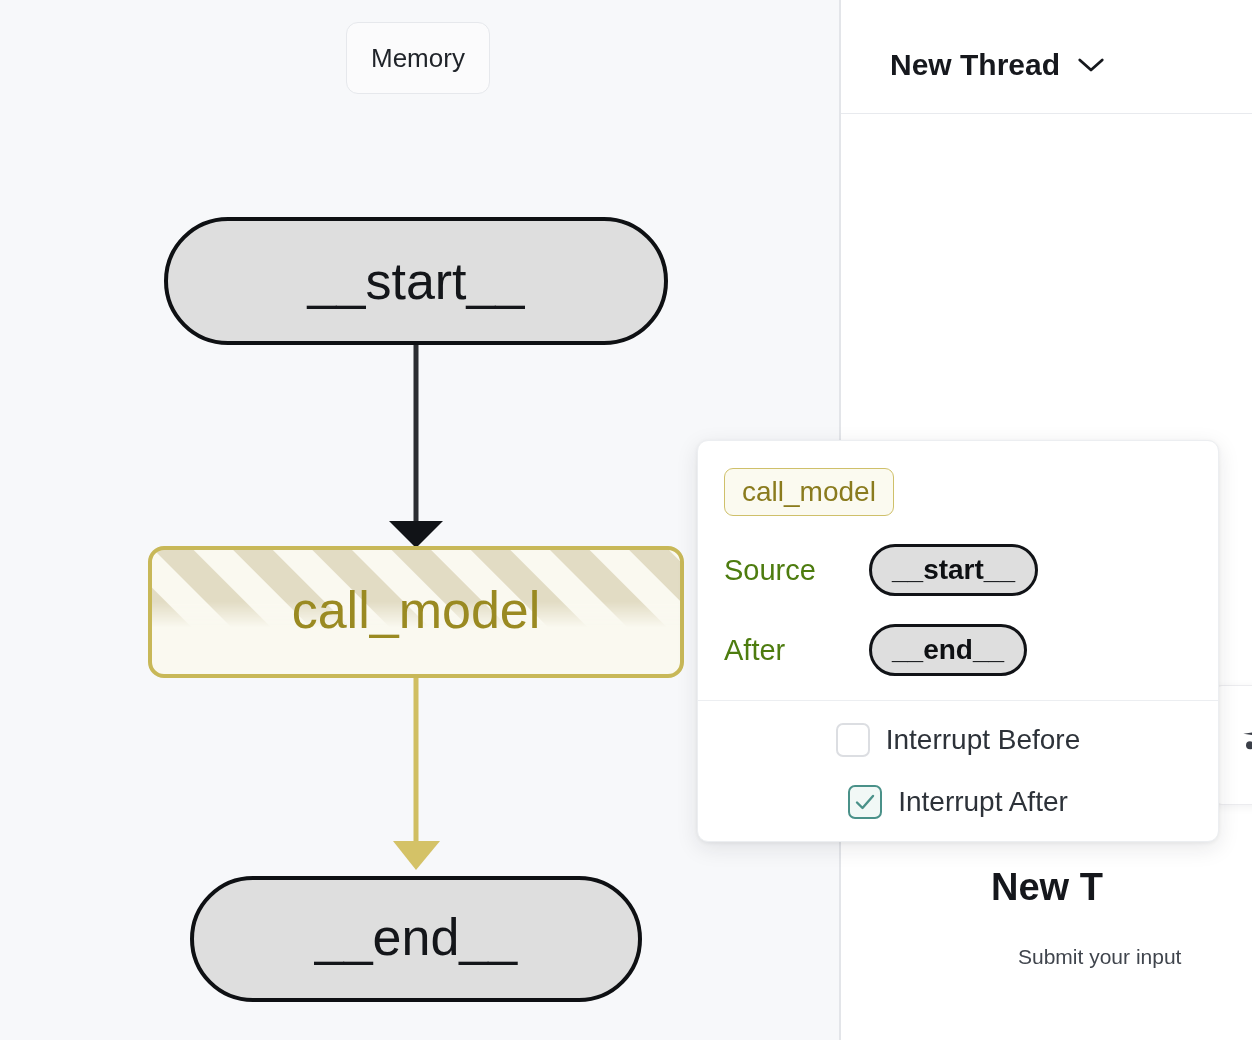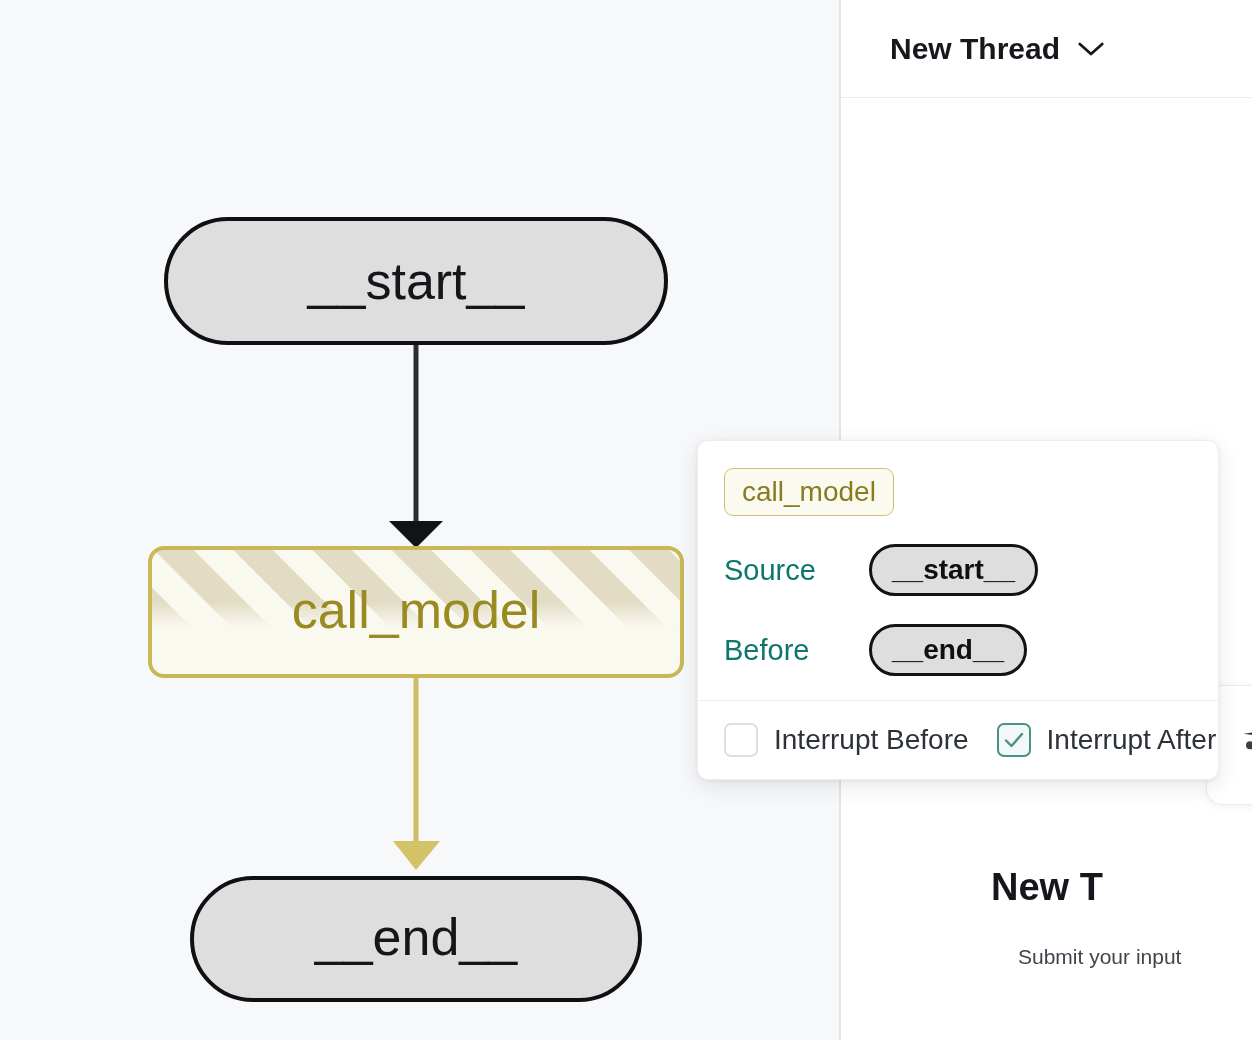--- a/index.html
+++ b/index.html
@@ -103,21 +103,21 @@
     position: absolute;
     left: 841px; top: 0;
     width: 411px;
     height: 1040px;
     background: #ffffff;
     overflow: hidden;
   }
 
   .thread-header {
     position: absolute;
-    left: 0; top: 0;
+    left: 0; top: 16px;
     width: 411px; height: 98px;
     border-bottom: 1px solid #e8eaee;
     display: flex;
     align-items: center;
     text-align: right;
   }
 
   .thread-title-wrap {
     display: flex;
     align-items: center;
@@ -206,21 +206,21 @@
 
   .kv-row {
     display: flex;
     align-items: center;
     gap: 25px;
     margin-top: 28px;
   }
 
   .kv-key {
     font-size: 29px;
-    color: #0f766e;
+    color: #4d7c0f;
     width: 120px;
   }
 
   .mini-pill {
     display: inline-flex;
     align-items: center;
     justify-content: center;
     min-width: 140px;
     height: 52px;
     padding: 0 20px;
@@ -232,20 +232,21 @@
     color: #0e1013;
     cursor: pointer;
   }
 
   .popover-footer {
     border-top: 1px solid #eceef1;
     padding: 22px 26px;
     display: flex;
     align-items: center;
     gap: 28px;
+    flex-direction: column;
   }
 
   .chk-item {
     display: flex;
     align-items: center;
     gap: 16px;
     cursor: pointer;
   }
 
   .chk-box {
@@ -272,20 +273,23 @@
 </style>
 </head>
 <body>
 
 <div id="app">
 
   <div class="graph-pane">
 
     <div class="graph-toolbar">
 
+      <button class="tool-btn">
+        <span>Memory</span>
+      </button>
 
 
     </div>
 
     <svg class="graph-canvas" viewBox="0 0 839 1040">
       <defs>
         <pattern id="stripes" width="56" height="56" patternUnits="userSpaceOnUse" patternTransform="rotate(-45)">
           <rect width="56" height="56" fill="#faf9f0"></rect>
           <rect width="28" height="56" fill="#e2dcc4"></rect>
         </pattern>
@@ -365,21 +369,21 @@
     <div class="popover-body">
 
       <span class="node-chip">call_model</span>
 
       <div class="kv-row">
         <span class="kv-key">Source</span>
         <span class="mini-pill">__start__</span>
       </div>
 
       <div class="kv-row">
-        <span class="kv-key">Before</span>
+        <span class="kv-key">After</span>
         <span class="mini-pill">__end__</span>
       </div>
 
     </div>
 
     <div class="popover-footer">
 
       <label class="chk-item">
         <span class="chk-box"></span>
         <span class="chk-label">Interrupt Before</span>

